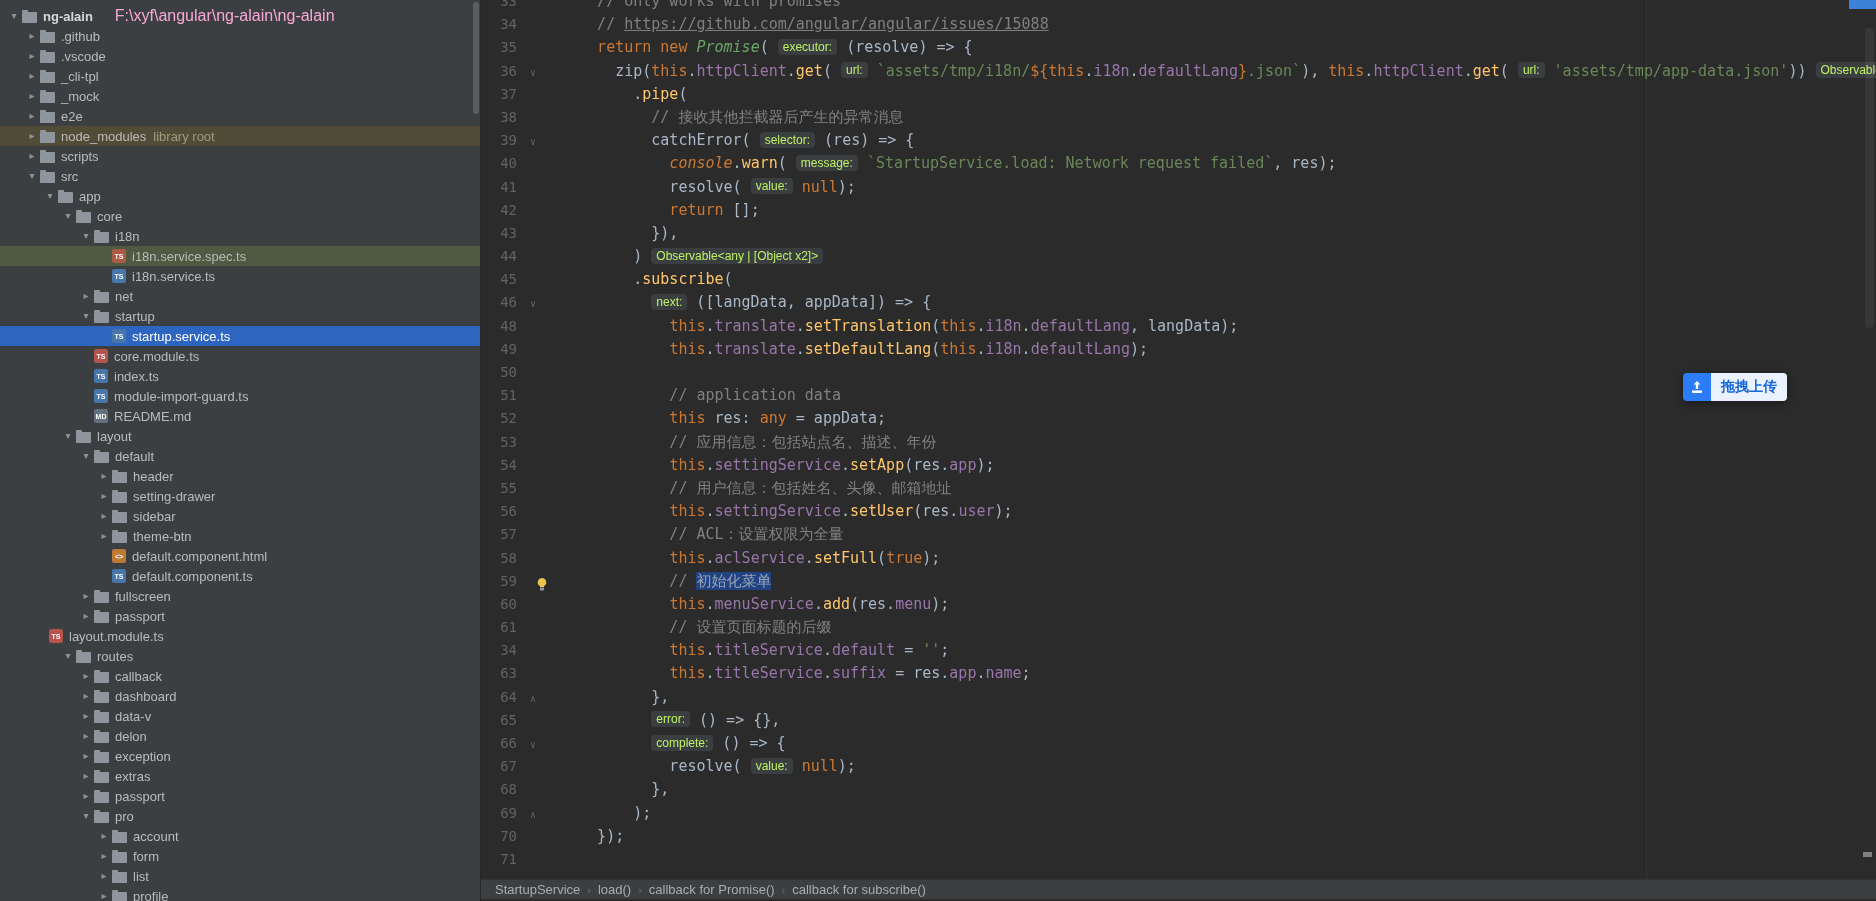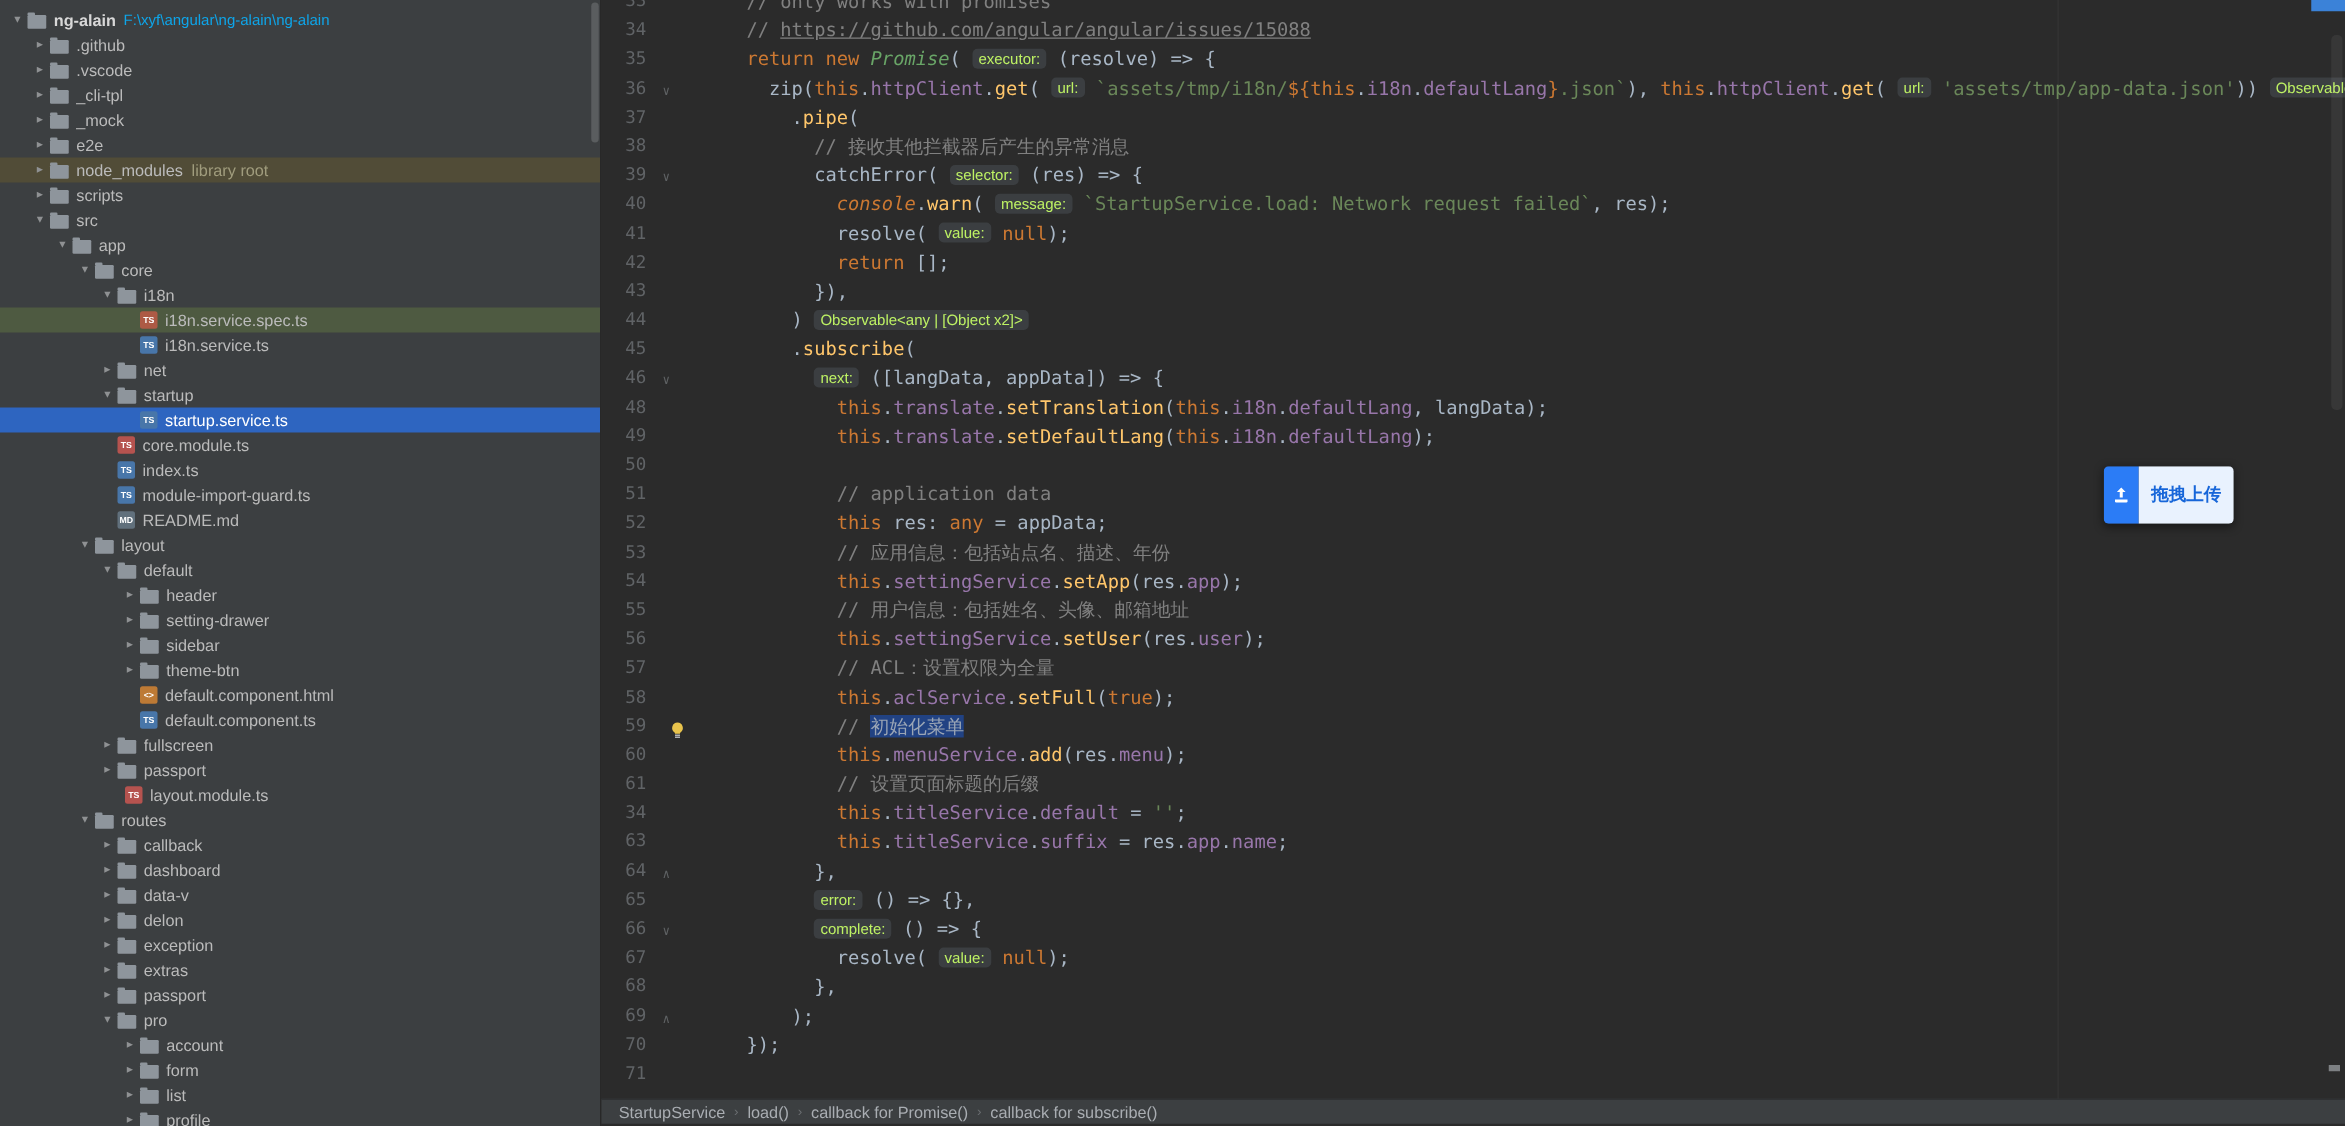--- a/index.html
+++ b/index.html
@@ -13,21 +13,21 @@
 .trow .chev{width:16px;flex:0 0 16px;text-align:center;color:#8f9193;font-size:10px;line-height:20px}
 .folder{flex:0 0 15px;width:15px;height:11px;margin-right:6px;margin-top:3px;position:relative;background:#8e959c;border-radius:1px}
 .folder::before{content:"";position:absolute;left:0;top:-2px;width:6px;height:2px;background:#8e959c;border-radius:1px 1px 0 0}
 .fileic{flex:0 0 14px;width:14px;height:14px;margin-right:6px;border-radius:2px;color:#fff;font-size:7px;font-weight:bold;display:flex;align-items:center;justify-content:center}
 .ic-ts{background:#4876a9}.ic-spec{background:#ad5a45}.ic-mod{background:#b5534f}.ic-md{background:#61707c}.ic-html{background:#bd7a35}
 .hl-lib{background:#514c37}
 .hl-green{background:#4e5a41}
 .hl-sel{background:#2e65c0;color:#ffffff}
 .hl-sel .chev{color:#dfe6ef}
 .root-label{font-weight:bold;color:#d8d8d8}
-.path{color:#0ea5e9;font-size:12px;margin-left:6px}
+.path{color:#f9a8d4;font-size:16px;margin-left:22px}
 .extra{color:#a09c7d;margin-left:7px}
 .tree-thumb{position:absolute;right:1px;top:2px;width:6px;height:112px;background:#5a5d5f;border-radius:3px;z-index:3}
 
 
 .editor{position:absolute;left:481px;top:0;right:0;bottom:0;background:#2b2b2b;overflow:hidden}
 .guide{position:absolute;left:1165px;top:0;bottom:20px;width:1px;background:#353535;z-index:1}
 #code{position:absolute;left:0;top:-10px;right:0;z-index:2}
 .cl{display:flex;height:23.2px;line-height:23.2px;font-family:"DejaVu Sans Mono",monospace;font-size:15px}
 .ln{flex:0 0 36px;text-align:right;color:#606366;font-size:14px}
 .gut{flex:0 0 32px;position:relative;text-align:center}
@@ -46,21 +46,21 @@
 .tk-lnk{color:#808080;text-decoration:underline}
 .tk-csel{color:#9aa5b5;background:#214283}
 .tk-h{display:inline-block;background:#3b3e41;color:#bef264;border-radius:4px;padding:0 5px;font-family:"Liberation Sans",sans-serif;font-size:12px;line-height:16px;vertical-align:middle;transform:translateY(-1px)}
 
 
 .crumbs{position:absolute;left:0;right:0;bottom:2px;height:20px;background:#3c3f41;border-top:1px solid #2f3133;display:flex;align-items:center;padding-left:14px;font-size:13px;color:#a9adb2;z-index:5}
 .crumbs .sep{color:#6b6e71;margin:0 7px;font-size:11px}
 .crumb{cursor:default}
 
 
-.upload{position:absolute;left:1202px;top:373px;height:46px;display:flex;align-items:stretch;border-radius:4px;overflow:hidden;box-shadow:0 2px 8px rgba(0,0,0,.45);z-index:6;cursor:pointer}
+.upload{position:absolute;left:1202px;top:373px;height:28px;display:flex;align-items:stretch;border-radius:4px;overflow:hidden;box-shadow:0 2px 8px rgba(0,0,0,.45);z-index:6;cursor:pointer}
 .upload .uic{width:28px;background:#2b7cf6;display:flex;align-items:center;justify-content:center}
 .upload .ulab{background:#e9f2fe;color:#1766d9;font-size:14px;display:flex;align-items:center;padding:0 10px;font-weight:bold}
 
 
 .smark-blue{position:absolute;right:0;top:0;width:27px;height:9px;background:#3b82d8;z-index:6}
 .sthumb{position:absolute;right:2px;top:28px;width:9px;height:300px;background:rgba(255,255,255,.06);border-radius:4px;z-index:4}
 .smark-gray{position:absolute;right:4px;top:852px;width:9px;height:5px;background:#9a9ea2;opacity:.75;z-index:6}
 </style>
 </head>
 <body>
@@ -219,21 +219,21 @@
         <div class="trow" style="padding-left: 78px;">
           <span class="chev">▸</span>
           <span class="folder"></span>
           <span class="tlabel">fullscreen</span>
         </div>
         <div class="trow" style="padding-left: 78px;">
           <span class="chev">▸</span>
           <span class="folder"></span>
           <span class="tlabel">passport</span>
         </div>
-        <div class="trow" style="padding-left: 84px;">
+        <div class="trow" style="padding-left: 33px;">
           <span class="chev"></span>
           <span class="fileic ic-mod">TS</span>
           <span class="tlabel">layout.module.ts</span>
         </div>
         <div class="trow" style="padding-left: 60px;">
           <span class="chev">▾</span>
           <span class="folder"></span>
           <span class="tlabel">routes</span>
         </div>
         <div class="trow" style="padding-left: 78px;">

